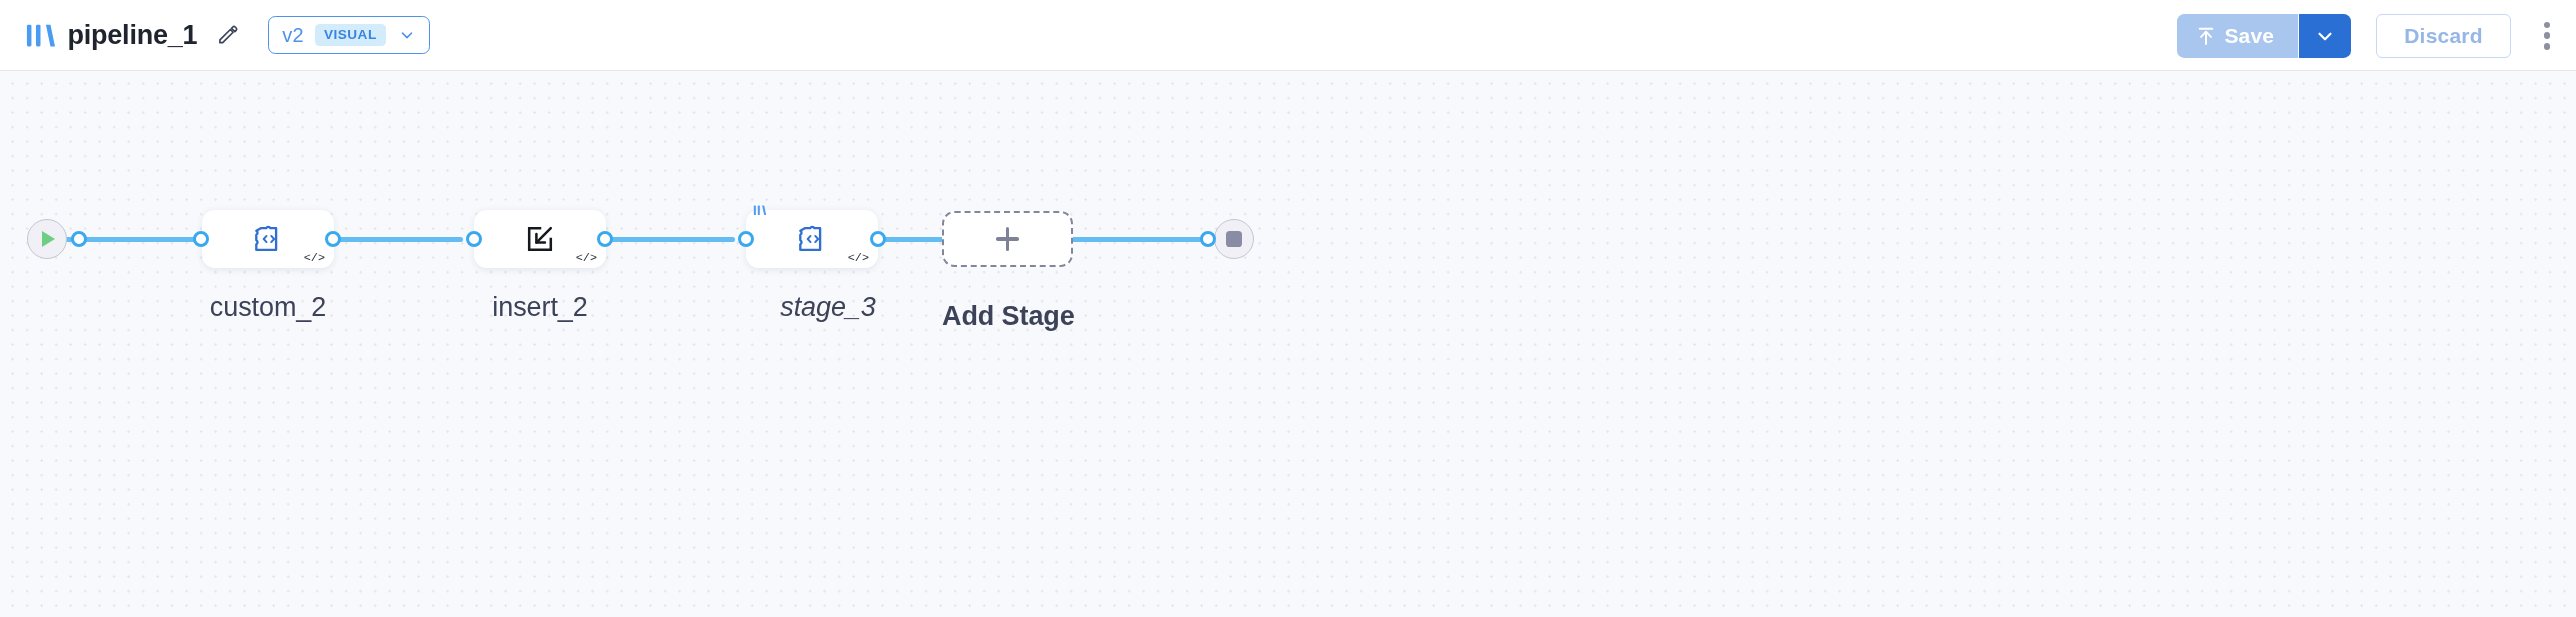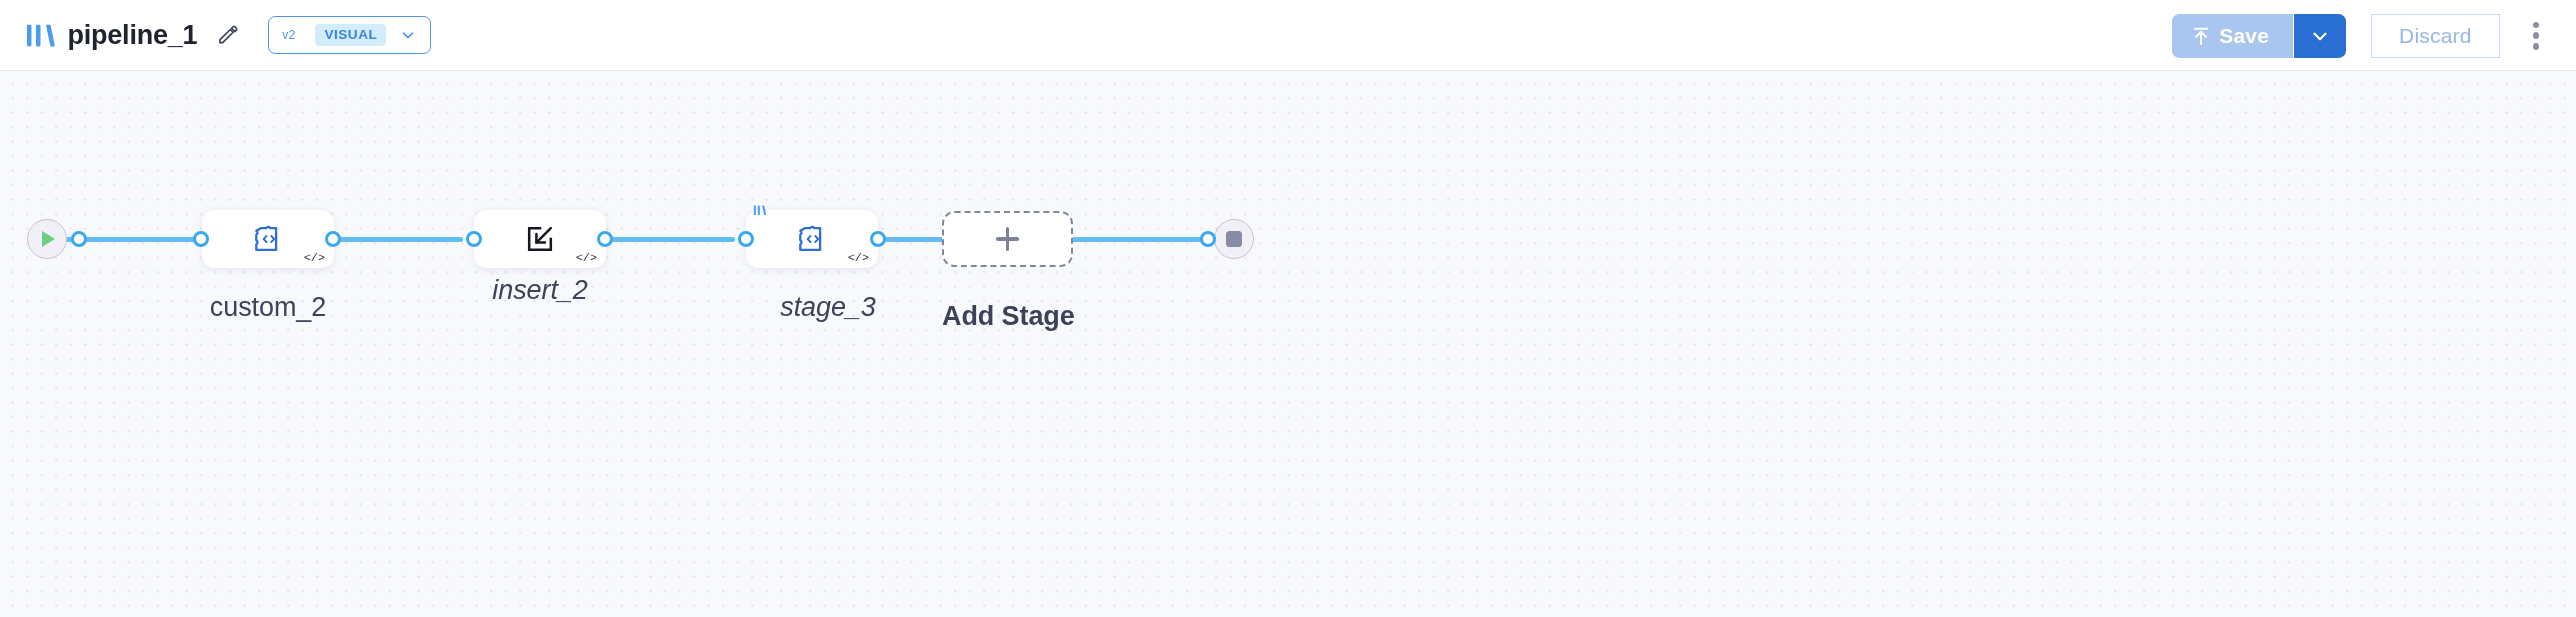--- a/index.html
+++ b/index.html
@@ -35,22 +35,22 @@
     background: none; border: none; cursor: pointer; border-radius: 5.4px;
   }
 
   .version-pill {
     margin-left: 22px; height: 38px;
     border: 0.9px solid #4e93ea; border-radius: 7.3px;
     background: #fff; display: flex; align-items: center;
     padding: 0 9px 0 12.7px; cursor: pointer;
   }
   .version-pill .ver-num {
-    font-size: 12px; color: #4e93ea; font-weight: normal;
-    margin-right: 20px; letter-spacing: 0.3px;
+    font-size: 20px; color: #4e93ea; font-weight: normal;
+    margin-right: 11px; letter-spacing: 0.3px;
   }
   .version-pill .ver-badge {
     background: #d3ecfb; color: #3a84e0;
     font-size: 13.6px; font-weight: bold; letter-spacing: 0.5px;
     border-radius: 4.5px; padding: 4.5px 9px; line-height: 1;
   }
   .version-pill .ver-chev { margin-left: 12.7px; margin-right: 3.6px; display: flex; }
 
   
   .mode-toggle {
@@ -65,40 +65,40 @@
     cursor: pointer; padding: 0 20px; border: none;
     background: transparent; color: #454a5a;
   }
   .mode-seg.active {
     background: #3d4255; color: #ffffff; border-radius: 18px;
     margin: -0.9px 0 -0.9px -0.9px; height: 38px; padding: 0 23px;
   }
 
   
   .hdr-right {
-    position: absolute; right: 20px; top: 13.6px;
+    position: absolute; right: 9px; top: 13.6px;
     display: flex; align-items: flex-start; padding-left: 20px;
   }
   .save-group { display: flex; align-items: stretch; height: 44px; border-radius: 7.3px; overflow: hidden; }
   .save-main {
     background: #a8c6ee; color: #ffffff;
     border: none; cursor: pointer;
     display: flex; align-items: center; gap: 9px;
     padding: 0 23.6px 0 20px;
     font-size: 21px; font-weight: bold; letter-spacing: 0.2px;
   }
   .save-caret {
     background: #2a6fd4; border: none; cursor: pointer;
     width: 53px; display: flex; align-items: center; justify-content: center;
     border-left: 1.8px solid #ffffff;
   }
   .discard-btn {
     margin-left: 25.4px; height: 44px;
-    border: 0.9px solid #c5d8f4; border-radius: 0; background: #ffffff;
-    color: #97b6e8; font-size: 21px; font-weight: normal;
+    border: 0.9px solid #c5d8f4; border-radius: 6px; background: #ffffff;
+    color: #97b6e8; font-size: 21px; font-weight: bold;
     padding: 0 27px; cursor: pointer; letter-spacing: 0.2px;
   }
   .kebab-btn {
     margin-left: 16.3px; width: 40px; height: 44px;
     display: flex; flex-direction: column; align-items: center; justify-content: center;
     gap: 4.5px; background: none; border: none; cursor: pointer;
   }
   .kebab-btn i { width: 6.4px; height: 6.4px; border-radius: 50%; background: #8d919e; display:block; }
 
   
@@ -258,21 +258,21 @@
       <div class="port" style="left:466px; top:160px;"></div>
       <div class="node" style="left:474px; top:139px;">
         <svg width="36" height="36" viewBox="0 0 40 40">
           <path d="M8 8 h12 M8 8 v24 h24 v-12" fill="none" stroke="#15181f" stroke-width="2.8" stroke-linecap="square"></path>
           <path d="M32 8 L16 24" fill="none" stroke="#15181f" stroke-width="2.8" stroke-linecap="round"></path>
           <path d="M16 14.5 L16 24 L25.5 24" fill="none" stroke="#15181f" stroke-width="2.8" stroke-linecap="round" stroke-linejoin="round"></path>
         </svg>
         <span class="code-badge">&lt;/&gt;</span>
       </div>
       <div class="port" style="left:597px; top:160px;"></div>
-      <div class="node-label" style="left:474px; top:204px; width:132px;font-style:italic;">insert_2</div>
+      <div class="node-label" style="left:474px; top:221px; width:132px;">insert_2</div>
 
       <div class="port" style="left:738px; top:160px;"></div>
       <div class="node" style="left:746px; top:139px;">
         <svg class="corner-logo" viewBox="0 0 34 32">
           <rect x="2" y="4" width="5" height="24" rx="1.5" fill="#4b9bf0"></rect>
           <rect x="12" y="4" width="5" height="24" rx="1.5" fill="#4b9bf0"></rect>
           <path d="M23 4 L28 4 L33 28 L28 28 Z" fill="#4b9bf0"></path>
         </svg>
         <svg width="36" height="36" viewBox="0 0 40 40">
           <path d="M12 8 h6 a2.6 2.6 0 0 1 4.6 0 h6.4 v24 h-22 v-6 a2.6 2.6 0 0 0 0 -4.6 v-6 a2.6 2.6 0 0 0 0 -4.6 z" fill="#ffffff" stroke="#2f6fd0" stroke-width="2.6" stroke-linejoin="round"></path>

